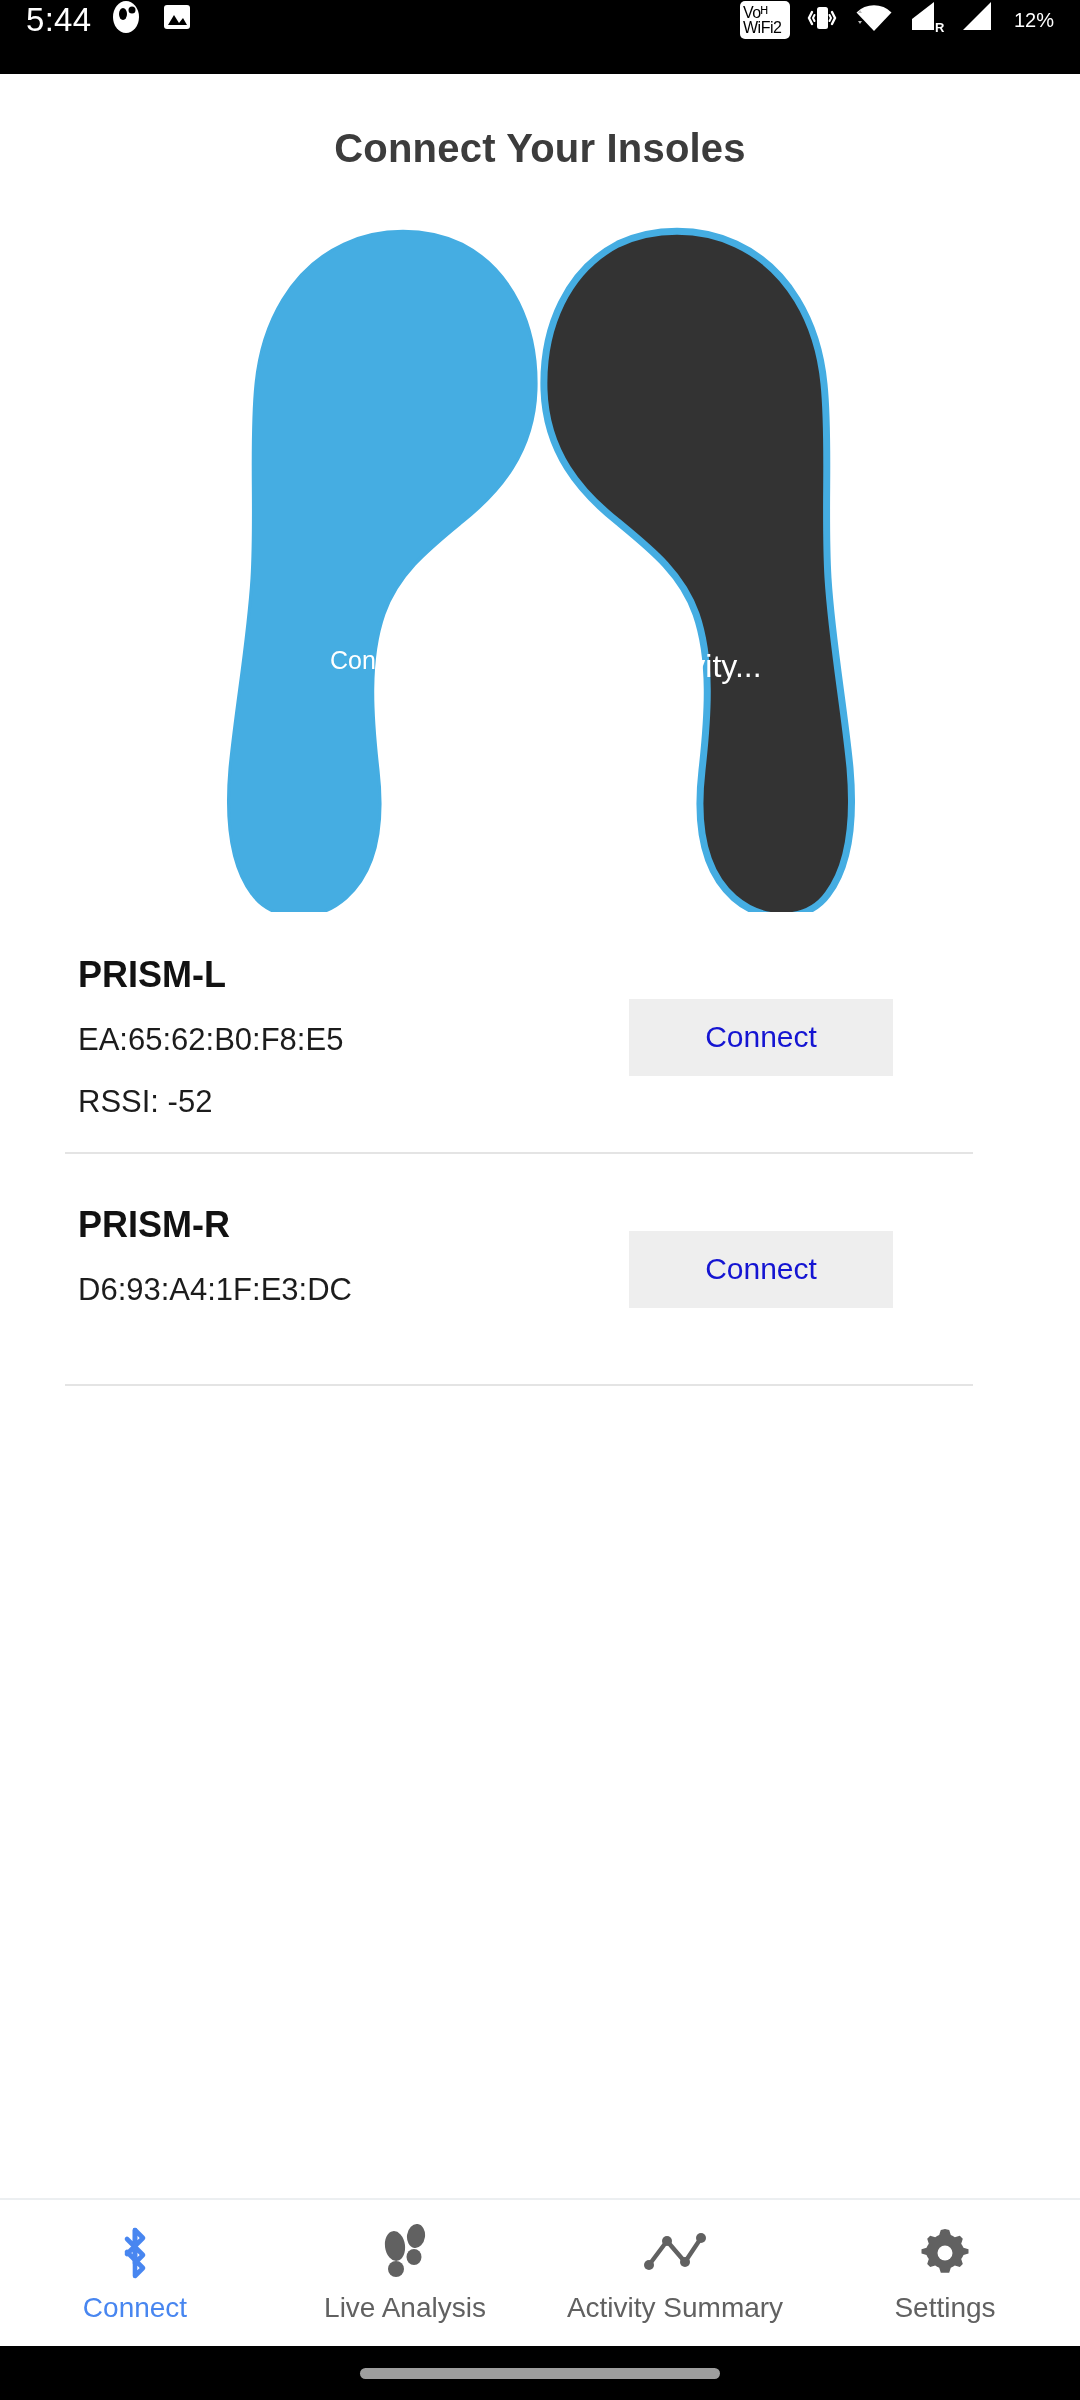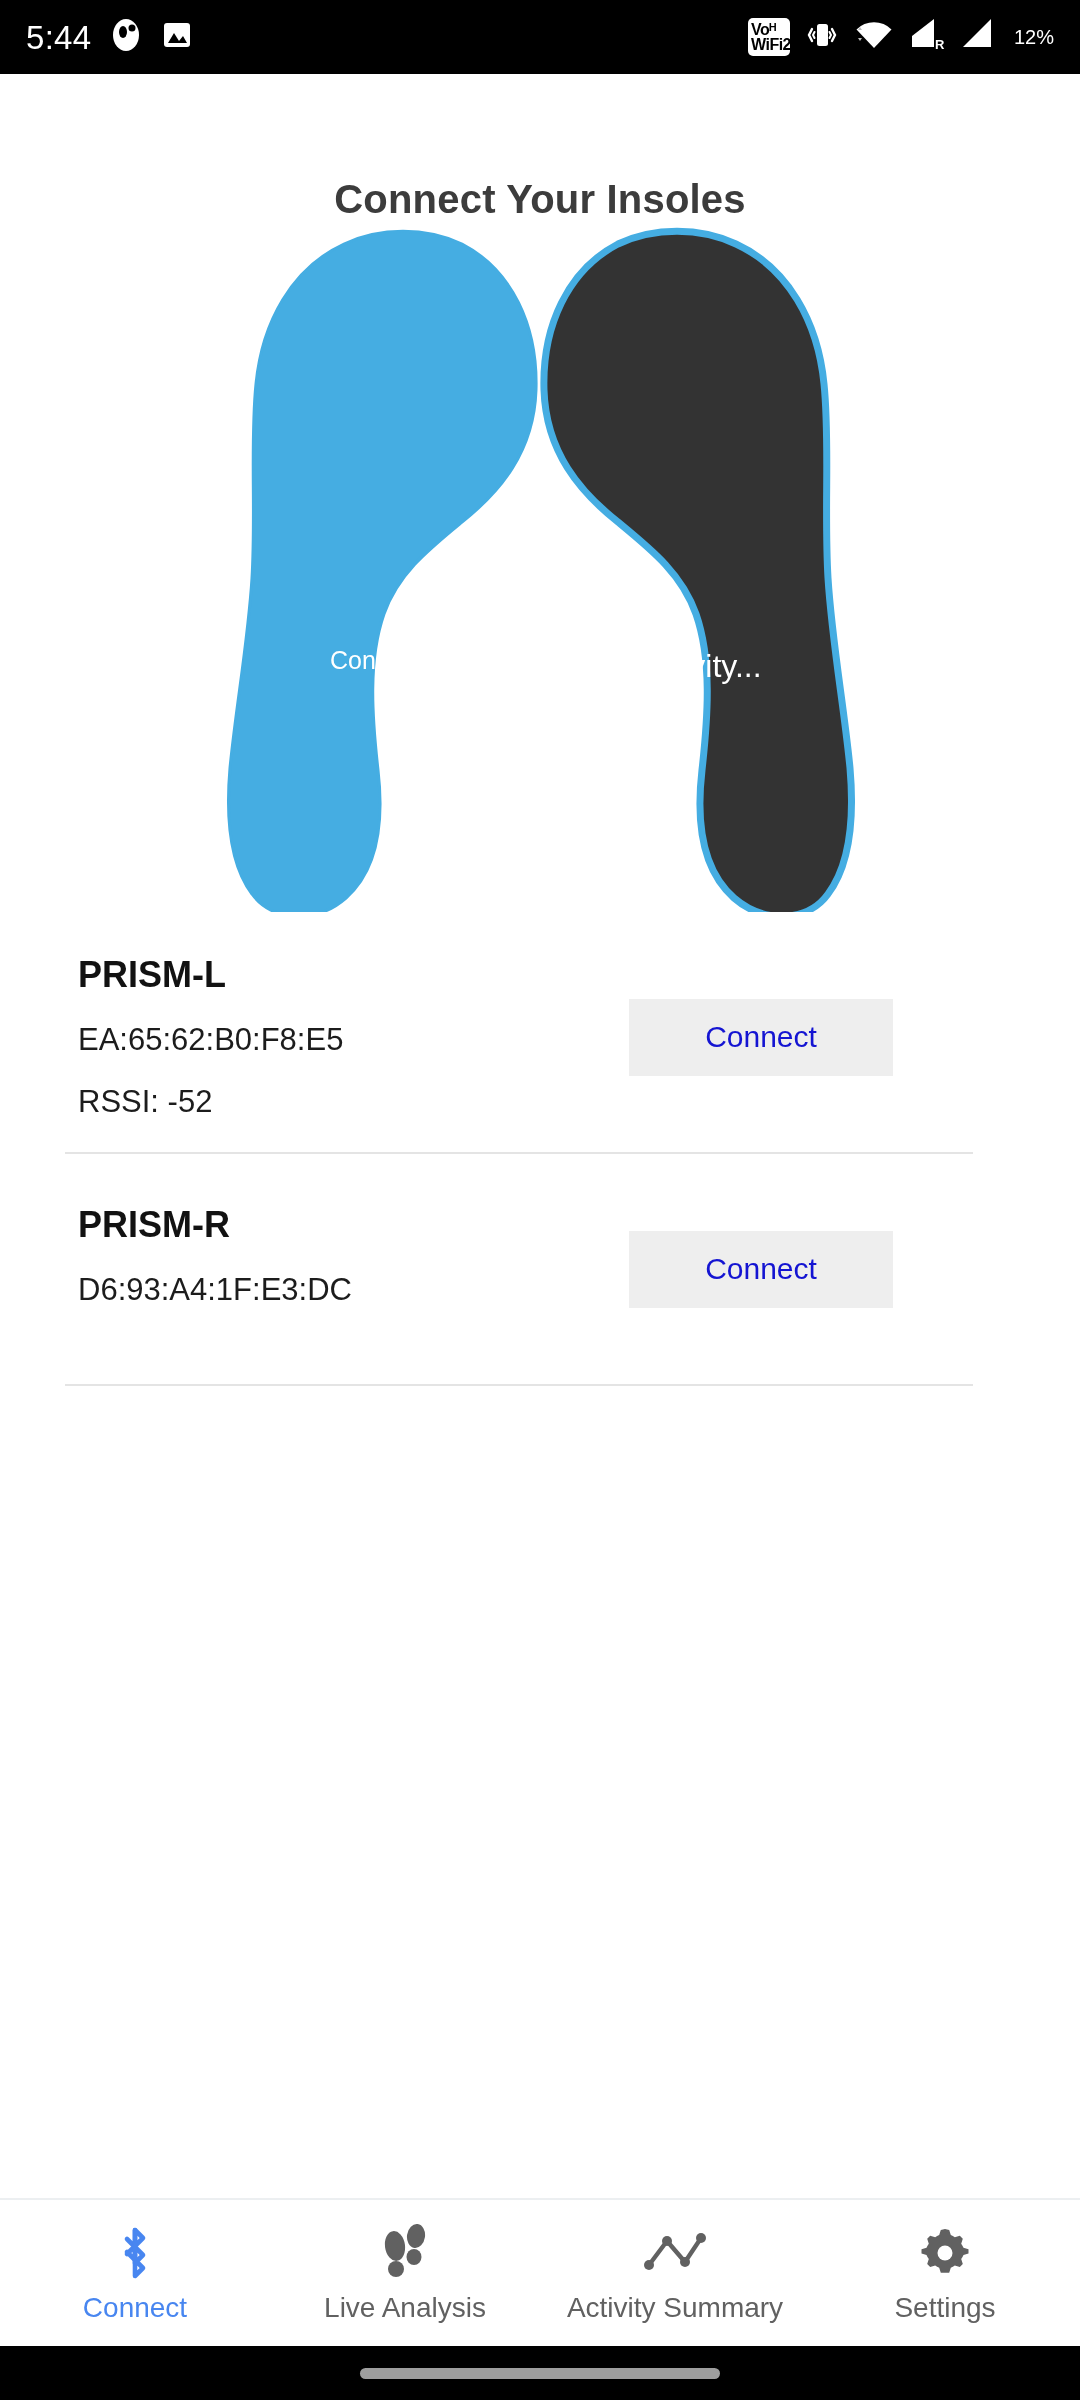--- a/index.html
+++ b/index.html
@@ -8,51 +8,51 @@
     font-family: "Liberation Sans", sans-serif;
     background:#ffffff;
     overflow:hidden;
     position:relative;
   }
 
   
   .statusbar{
     height:74px; width:1080px;
     background:#000000;
-    display:flex; align-items:center;
+    display:flex; align-items:flex-start;
     padding:0 26px;
     color:#ffffff;
   }
   .sb-left{ display:flex; align-items:center; gap:18px; }
   .sb-time{ font-size:33px; letter-spacing:.3px; color:#fff; line-height:1; }
   .sb-right{ margin-left:auto; display:flex; align-items:center; gap:14px; }
   .sb-battery{ font-size:20px; color:#fff; margin-left:4px; }
 
   .ic{ display:inline-block; }
 
   
   .vowifi{
     background:#fff; color:#000;
     border-radius:5px;
-    font-size:16px; font-weight:bold;
+    font-size:16px; font-weight:normal;
     line-height:15px;
     padding:2px 3px;
     text-align:left;
-    width:42px; height:38px;
+    width:50px; height:38px;
     display:flex; flex-direction:column; justify-content:center;
     font-family:"Liberation Sans", sans-serif;
   }
   .vowifi .r1{ display:block; letter-spacing:-0.5px;}
   .vowifi .r2{ display:block; letter-spacing:-0.5px;}
 
   
   .appbar{
     height:148px; width:1080px;
     background:#ffffff;
-    display:flex; align-items:flex-end; justify-content:center;
+    display:flex; align-items:center; justify-content:center;
     position:relative;
   }
   .appbar-title{
     font-size:40px;
     color:#3c3c3c;
     font-weight:bold;
     letter-spacing:.2px;
   }
   .appbar-shadow{
     position:absolute; left:0; right:0; bottom:-8px; height:8px;

